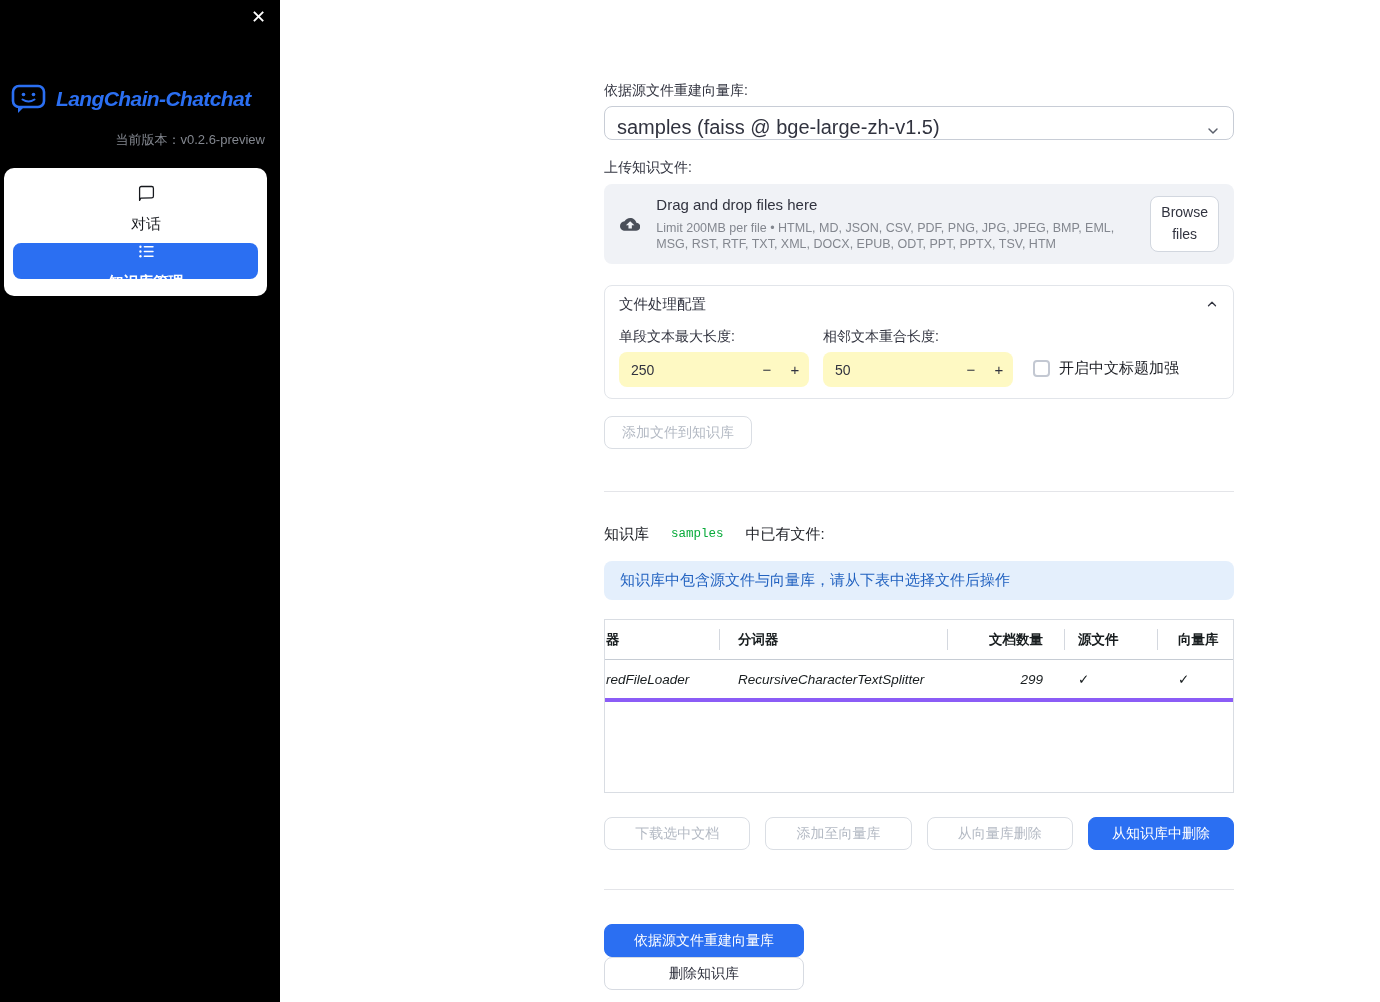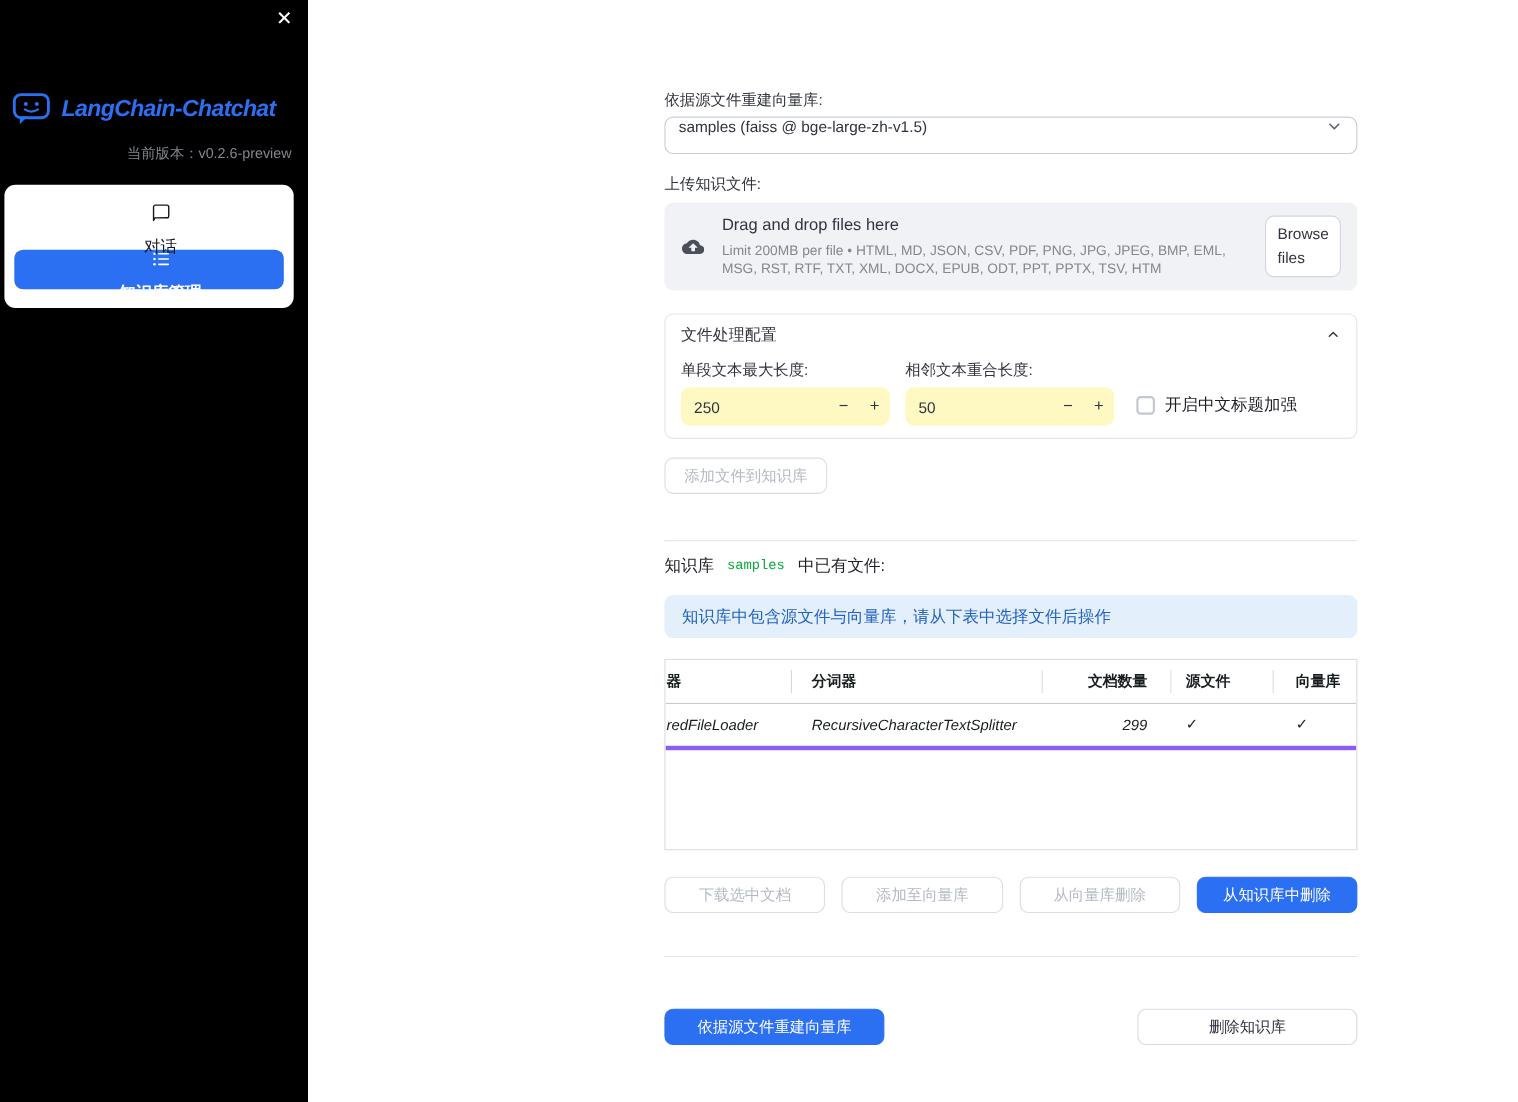--- a/index.html
+++ b/index.html
@@ -11,42 +11,42 @@
   .app { position:relative; width:1380px; height:1002px; background:#fff; }
 
   
   .sidebar { position:absolute; left:0; top:0; width:280px; height:1002px; background:var(--sidebar-bg,#000); }
   .close-btn { position:absolute; top:7px; right:14px; color:#fff; font-size:18px; line-height:20px; cursor:pointer; background:none; border:none; font-family:inherit; }
   .logo { display:flex; align-items:center; gap:9px; margin:84px 0 0 11px; }
   .logo-text { color:var(--accent,#2b6ff2); font-size:21px; font-weight:bold; font-style:italic; letter-spacing:-0.6px; white-space:nowrap; }
   .version { margin-top:17px; padding-right:15px; text-align:right; color:#83878f; font-size:13px; }
   .nav-card { margin:19px 13px 0 4px; background:#ffffff; border-radius:10px; padding:17px 9px; }
   .nav-item { display:flex; align-items:center; gap:13px; height:36px; padding-left:21px; border-radius:8px; font-size:15px; color:#16181d; cursor:pointer;flex-direction:column; }
-  .nav-item + .nav-item { margin-top:6px; }
+  .nav-item + .nav-item { margin-top:22px; }
   .nav-item.active { background:var(--accent,#2b6ff2); color:#fff; font-weight:bold; }
   .nav-item svg { flex:0 0 auto; }
 
   
   .content { position:absolute; left:604px; top:0; width:630px; }
   .field-label { font-size:14px; color:#31333f; line-height:14px; }
   .lbl-kb { margin-top:83px; }
   .lbl-upload { margin-top:20px; }
 
   .selectbox { margin-top:9px; height:34px; background:#fff; border:1px solid #c8cdd6; border-radius:8px;
-    display:flex; align-items:flex-start; padding:0 12px; font-size:14px; cursor:pointer; }
+    display:flex; align-items:flex-end; padding:0 12px; font-size:20px; cursor:pointer; }
   .selectbox .sel-value { flex:1; }
 
   .dropzone { margin-top:10px; height:80px; background:#f0f2f6; border-radius:8px;
     display:flex; align-items:center; padding:0 15px 0 16px; gap:16px; }
   .dz-text { display:flex; flex-direction:column; gap:7px; max-width:478px; }
   .dz-title { font-size:15px; color:#31333f; }
   .dz-sub { font-size:12.5px; color:#83878f; line-height:1.3; }
   .browse-btn { margin-left:auto; width:74px; min-height:48px; background:#fff; border:1px solid #d2d7df;
     border-radius:8px; font-size:14px; color:#31333f; padding:5px 10px; line-height:1.55; cursor:pointer;
-    font-family:inherit; text-align:left; }
+    font-family:inherit; text-align:center; }
 
   .expander { margin-top:21px; height:114px; border:1px solid #e2e5ea; border-radius:8px; }
   .exp-header { height:36px; display:flex; align-items:center; justify-content:space-between;
     padding:0 14px; font-size:14.5px; cursor:pointer; }
   .exp-body { display:flex; align-items:flex-end; padding:7px 14px 0; gap:14px; }
   .num-group { width:190px; }
   .num-label { font-size:14px; margin-bottom:9px; line-height:14px; }
   .number-input { height:35px; background:#fef9c3; border-radius:8px; display:flex; align-items:center; }
   .num-value { flex:1; padding-left:12px; font-size:14px; }
   .step-btn { width:28px; height:100%; background:none; border:none; font-size:15px; color:#31333f; cursor:pointer; font-family:inherit; }
@@ -57,40 +57,40 @@
   .btn { height:33px; border-radius:8px; font-size:14px; display:inline-flex; align-items:center;
     justify-content:center; cursor:pointer; font-family:inherit; background:#fff; border:1px solid #d7dbe2; color:#31333f; }
   .btn-disabled { color:#b4bac4; border-color:#dadee4; cursor:default; }
   .btn-primary { background:var(--accent,#2b6ff2); border:1px solid var(--accent,#2b6ff2); color:#fff; }
   .add-btn { margin-top:17px; padding:0 17px; }
 
   .divider { border:none; border-top:1px solid #e4e5e9; height:0; }
   .hr1 { margin-top:42px; }
   .hr2 { margin-top:39px; }
 
-  .kbline { margin-top:14px; font-size:15px; height:16px; display:flex; align-items:center; gap:12px; color:#1c1e24; }
+  .kbline { margin-top:34px; font-size:15px; height:16px; display:flex; align-items:center; gap:22px; color:#1c1e24; }
   .kbline code { font-family:"Liberation Mono","DejaVu Sans Mono",monospace; font-size:12.5px; color:var(--code-green,#09ab3b); }
 
   .infobox { margin-top:19px; height:39px; background:var(--info-bg,#e4effc); border-radius:8px;
     display:flex; align-items:center; padding:0 16px; font-size:15px; color:var(--info-text,#2262c0); }
 
   .grid-table { margin-top:19px; height:174px; border:1px solid #d9dde3; background:#fff;
     font-size:13.5px; color:#181d1f; overflow:hidden; }
   .t-row { display:grid; grid-template-columns:115px 228px 117px 93px 1fr; }
   .t-head { height:40px; border-bottom:1px solid #c6ccd4; font-weight:bold; }
   .t-body-row { height:42px; border-bottom:4px solid #8b5cf6;font-style:italic; }
   .t-cell { display:flex; align-items:center; padding:0 13px; position:relative; white-space:nowrap; overflow:hidden; }
   .t-head .t-cell:not(:last-child)::after { content:""; position:absolute; right:0; top:9px; bottom:9px; width:1px; background:#d4d8df; }
   .t-cell.c1 { padding-left:1px; }
   .t-cell.c2 { padding-left:18px; }
   .t-cell.num { justify-content:flex-end; padding-right:22px; }
   .t-cell.c5 { padding-left:20px; }
 
   .actions { margin-top:24px; display:grid; grid-template-columns:repeat(4,1fr); gap:15px;border-radius:13px; }
-  .bottom { margin-top:47px; display:flex; justify-content:space-between; }
+  .bottom { margin-top:34px; display:flex; justify-content:space-between;flex-direction:column; }
   .bottom .btn { width:200px; }
 </style>
 </head>
 <body>
 
 <div class="app">
 
   <aside class="sidebar">
     <button class="close-btn">✕</button>
 

